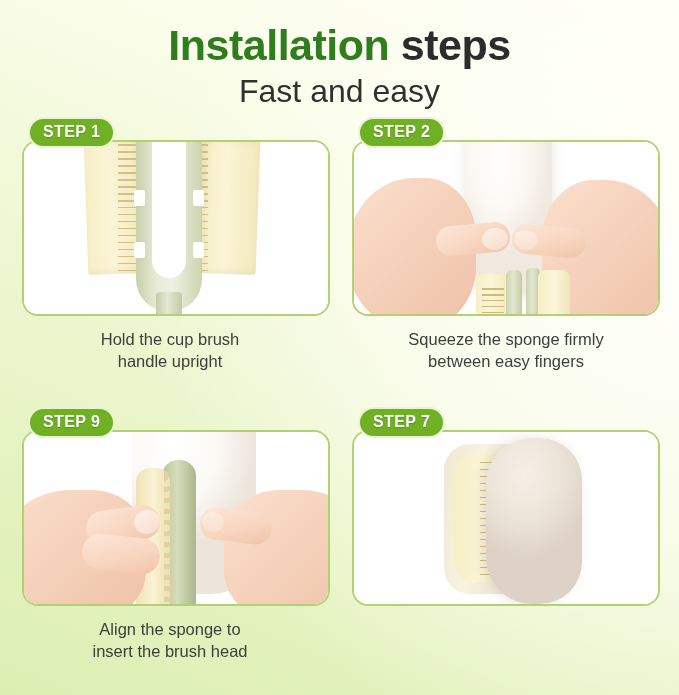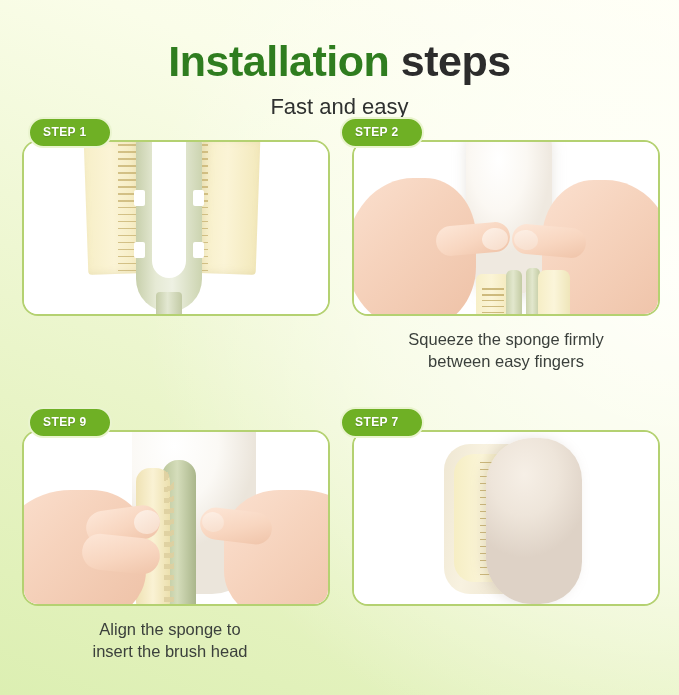--- a/index.html
+++ b/index.html
@@ -27,33 +27,33 @@
 
   
   .header {
     position: absolute;
     top: 0; left: 0;
     width: 679px;
     text-align: center;
   }
   .title {
     margin: 0;
-    padding-top: 36px;
+    padding-top: 20px;
     font-size: 43px;
     line-height: 50px;
     font-weight: bold;
     letter-spacing: -0.5px;
     white-space: nowrap;
   }
   .title .t-green { color: #2f7d1f; }
   .title .t-dark  { color: #2c2c2c; }
   .subtitle {
     margin: 0;
     padding-top: 6px;
-    font-size: 22px;
+    font-size: 32px;
     line-height: 30px;
     color: #2f3130;
     font-weight: normal;
   }
 
   
   .steps-grid {
     position: absolute;
     top: 110px;
     left: 0;
@@ -87,28 +87,28 @@
     left: 28px;
     top: 7px;
     z-index: 5;
     min-width: 84px;
     padding: 4px 13px 5px 13px;
     box-sizing: border-box;
     background: #6fb025;
     border: 2px solid #eaf4cf;
     border-radius: 20px;
     color: #ffffff;
-    font-size: 12px;
+    font-size: 16px;
     font-weight: bold;
     letter-spacing: 0.4px;
     text-align: left;
     line-height: 18px;
     text-shadow: 0 1px 1px rgba(0,0,0,0.18);
   }
-  .step.right .badge { left: 0; }
+  .step.right .badge { left: 18px; }
 
   .caption {
     position: absolute;
     left: 10px;
     top: 218px;
     width: 320px;
     text-align: center;
     font-size: 16.5px;
     line-height: 22px;
     color: #3b403c;
@@ -354,20 +354,22 @@
           <div class="s1-bristles-r"></div>
           <div class="s1-u-outer"></div>
           <div class="s1-u-slot"></div>
           <div class="s1-notch" style="left:110px; top:48px;"></div>
           <div class="s1-notch" style="left:169px; top:48px;"></div>
           <div class="s1-notch" style="left:110px; top:100px;"></div>
           <div class="s1-notch" style="left:169px; top:100px;"></div>
           <div class="s1-stem"></div>
         </div>
       </div>
+      <div class="caption">Hold the cup brush
+handle upright</div>
     </div>
 
     <div class="step right">
       <div class="badge">STEP 2</div>
       <div class="card">
         <div class="scene">
           <div class="s2-sponge"></div>
           <div class="hand s2-hand-l"></div>
           <div class="hand s2-hand-r"></div>
           <div class="finger s2-finger-l"></div>

